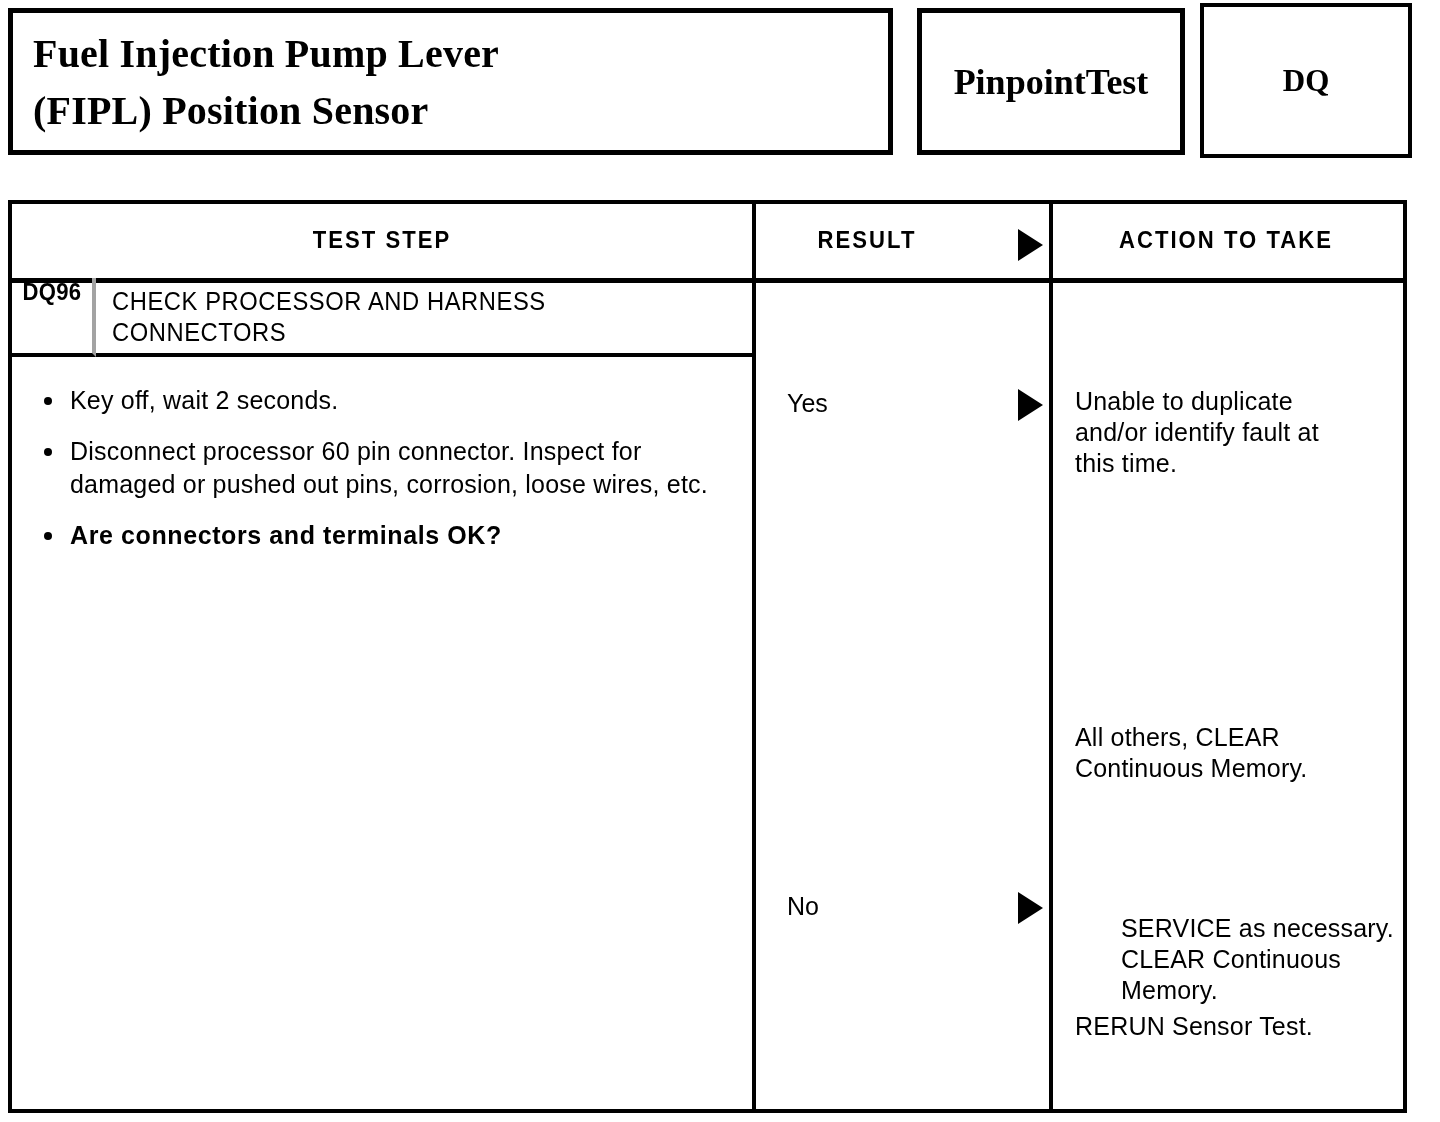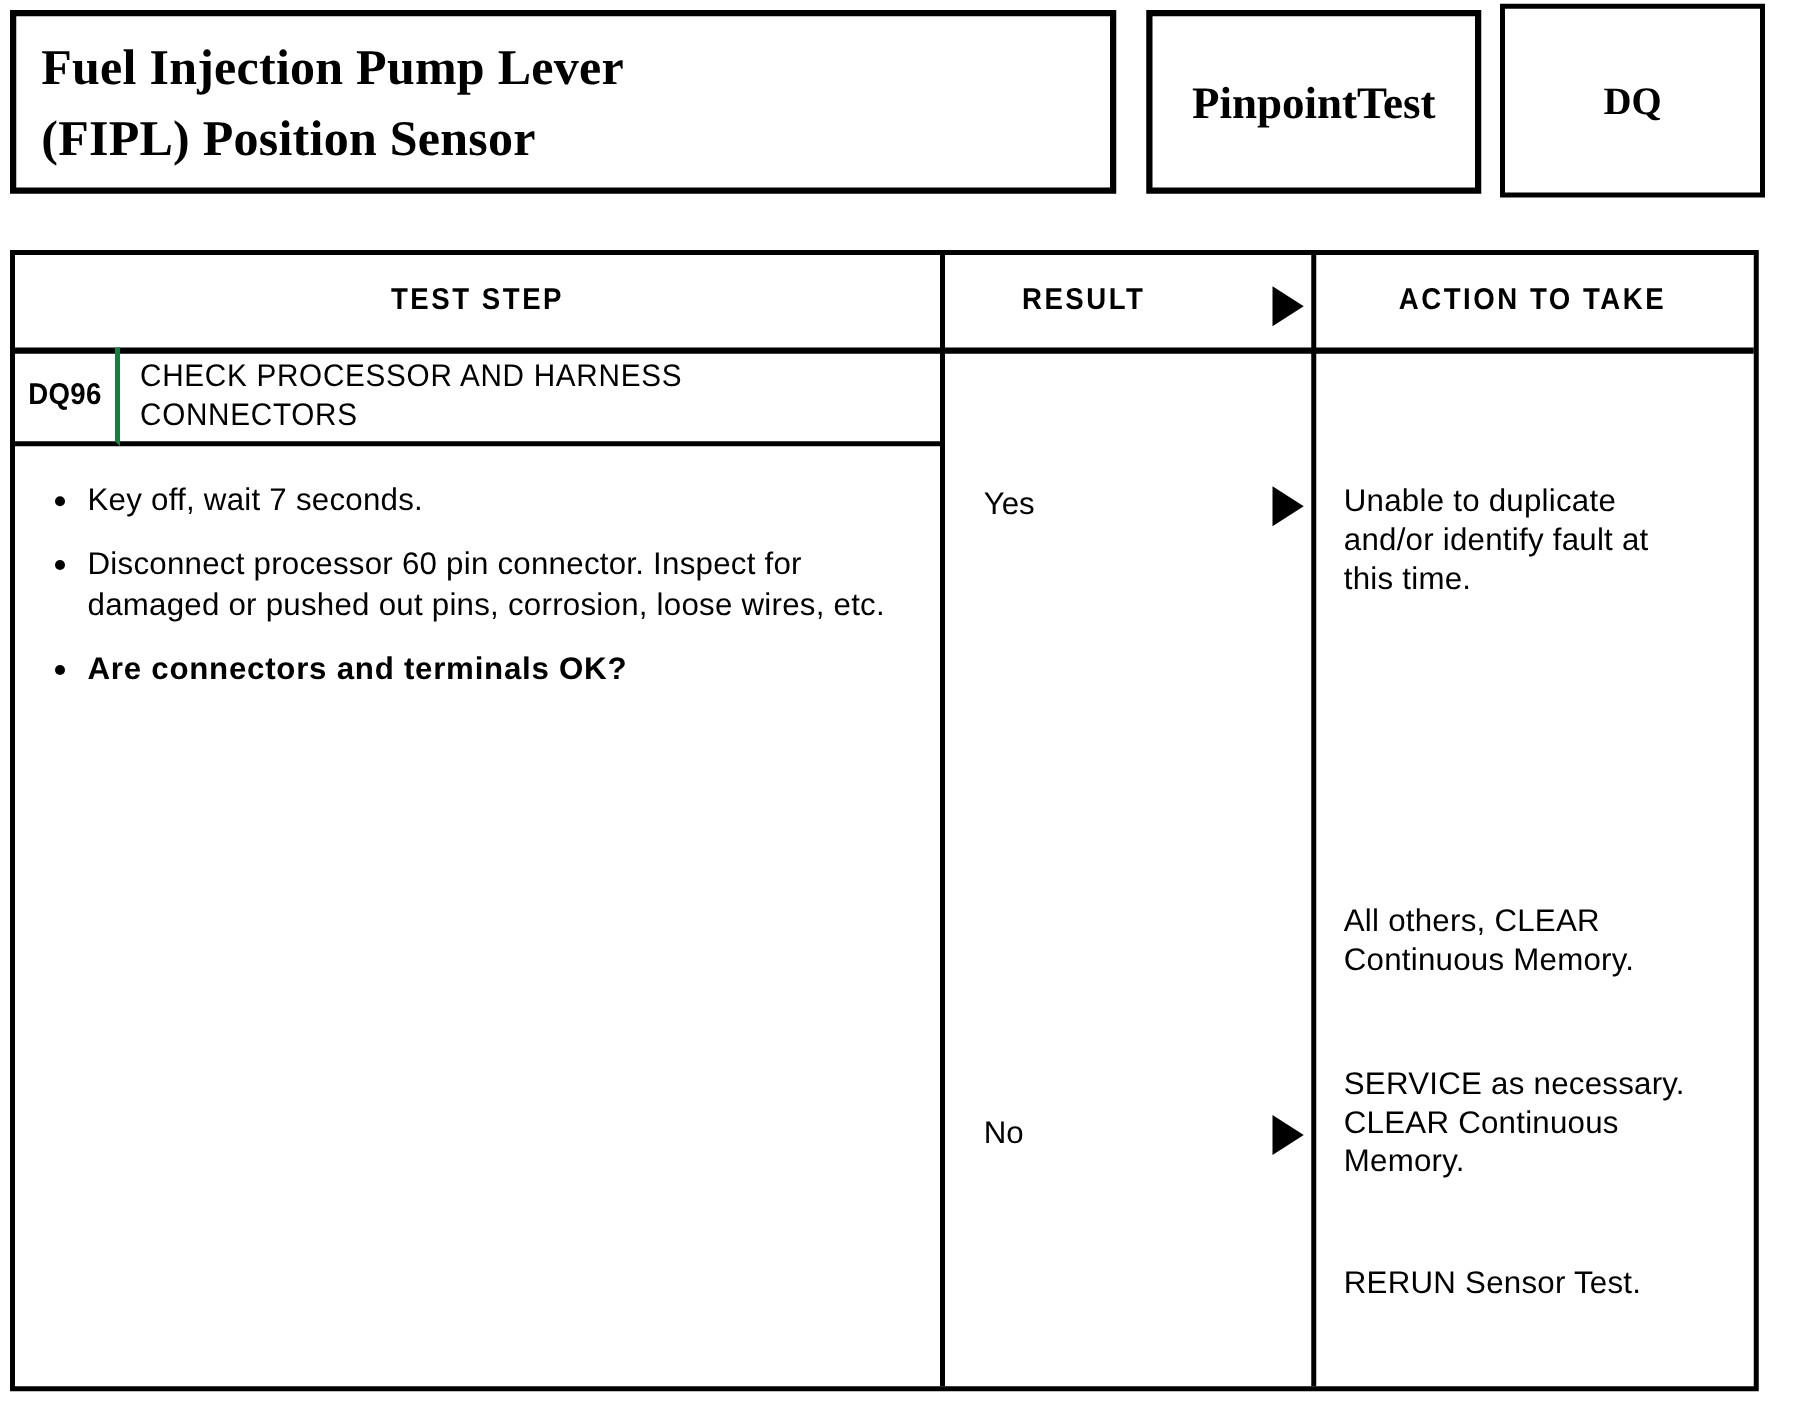--- a/index.html
+++ b/index.html
@@ -132,25 +132,25 @@
   #head-result-tri {
     position: absolute;
     left: 1006px; top: 25px;
   }
 
   
   #step-id-box {
     position: absolute;
     left: 0; top: 74px;
     width: 84px; height: 79px;
-    border-right: 4px solid #15803d;
+    border-right: 4px solid #a3a3a3;
     border-bottom: 4px solid #000;
     box-sizing: border-box;
     display: flex;
-    align-items: center;
+    align-items: flex-start;
     justify-content: center;
   }
   #step-id-text {
     font-size: 24px;
     font-weight: bold;
     letter-spacing: 0.3px;
     transform: scaleX(0.92);
   }
 
   #step-title-box {
@@ -217,21 +217,21 @@
     position: absolute;
     left: 1063px;
     width: 320px;
     font-size: 25px;
     line-height: 31px;
     letter-spacing: 0.2px;
     white-space: pre-line;
   }
   #action-yes       { top: 182px; }
   #action-allothers { top: 518px; }
-  #action-no        { top: 648px; }
+  #action-no        { top: 709px; margin-left: 46px; }
   #action-rerun     { top: 807px; }
 </style>
 </head>
 <body>
 
 <div id="header-band">
 
   <div id="title-box">
     <div id="title-text">Fuel Injection Pump Lever
 (FIPL) Position Sensor</div>
@@ -265,21 +265,21 @@
   </div>
 
   <div id="step-title-box">
     <div id="step-title-text">CHECK PROCESSOR AND HARNESS
 CONNECTORS</div>
   </div>
 
   <div id="step-bullets">
     <div class="bullet-row">
       <span class="dot"></span>
-      <span>Key off, wait 7 seconds.</span>
+      <span>Key off, wait 2 seconds.</span>
     </div>
     <div class="bullet-row">
       <span class="dot"></span>
       <span>Disconnect processor 60 pin connector. Inspect for damaged or pushed out pins, corrosion, loose wires, etc.</span>
     </div>
     <div class="bullet-row is-bold">
       <span class="dot"></span>
       <span>Are connectors and terminals OK?</span>
     </div>
   </div>

